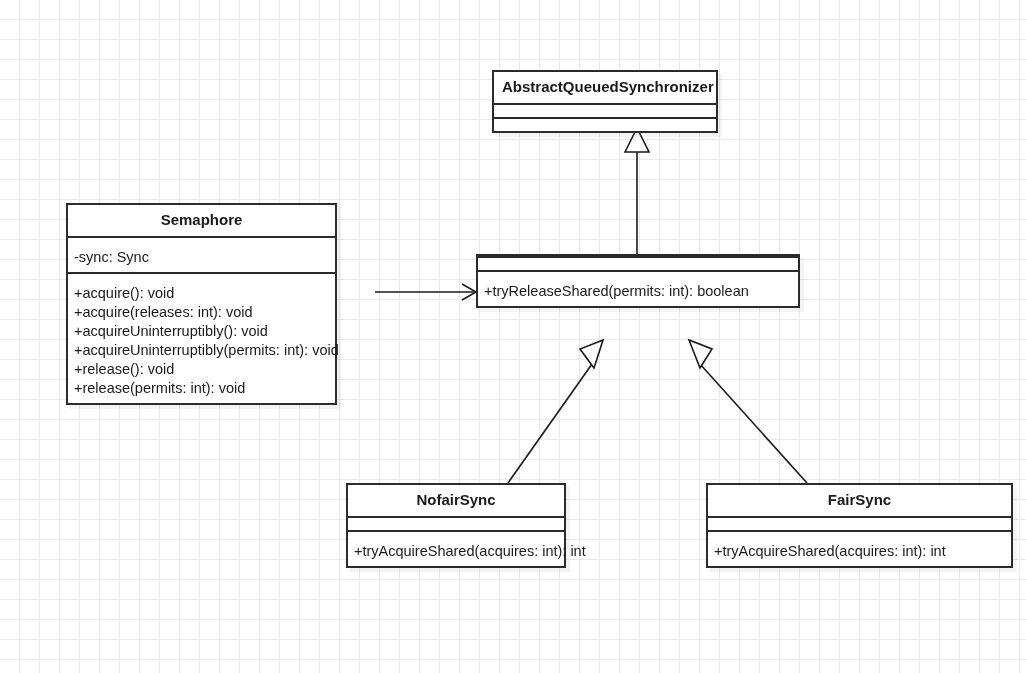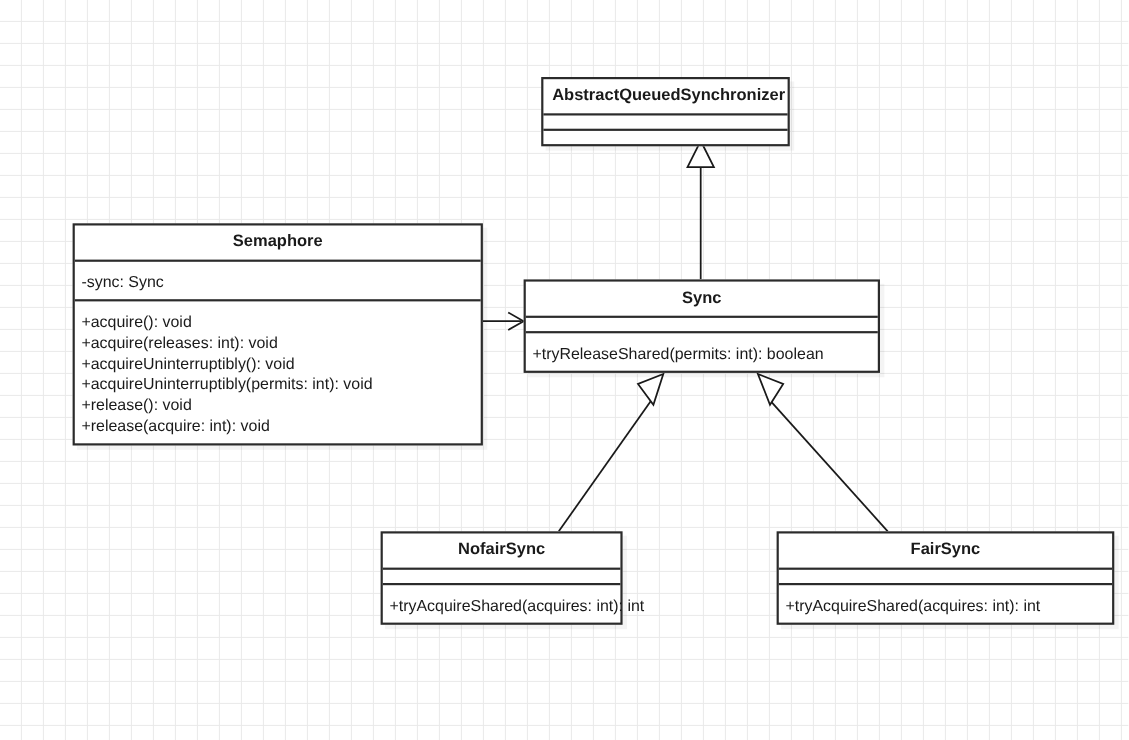--- a/index.html
+++ b/index.html
@@ -93,37 +93,36 @@
       <polygon points="689,340 700,368 712,349" fill="#ffffff" stroke="#1a1a1a" stroke-width="1.6"></polygon>
     </g>
   </svg>
 
   <div class="uml-class" style="left:492px; top:70px; width:226px;">
     <div class="uml-name">AbstractQueuedSynchronizer</div>
     <div class="uml-compartment empty"></div>
     <div class="uml-compartment empty"></div>
   </div>
 
-  <div class="uml-class" style="left:66px; top:203px; width:373px;">
+  <div class="uml-class" style="left:66px; top:203px; width:271px;">
     <div class="uml-name">Semaphore</div>
     <div class="uml-compartment">
       <div class="uml-member">-sync: Sync</div>
     </div>
     <div class="uml-compartment">
       <div class="uml-member">+acquire(): void</div>
       <div class="uml-member">+acquire(releases: int): void</div>
       <div class="uml-member">+acquireUninterruptibly(): void</div>
       <div class="uml-member">+acquireUninterruptibly(permits: int): void</div>
       <div class="uml-member">+release(): void</div>
-      <div class="uml-member">+release(acquire: int): void</div>
+      <div class="uml-member">+release(permits: int): void</div>
     </div>
   </div>
 
   <div class="uml-class" style="left:476px; top:254px; width:324px;">
-    <div class="uml-name">Sync</div>
     <div class="uml-compartment empty"></div>
     <div class="uml-compartment">
       <div class="uml-member">+tryReleaseShared(permits: int): boolean</div>
     </div>
   </div>
 
   <div class="uml-class" style="left:346px; top:483px; width:220px;">
     <div class="uml-name">NofairSync</div>
     <div class="uml-compartment empty"></div>
     <div class="uml-compartment">

